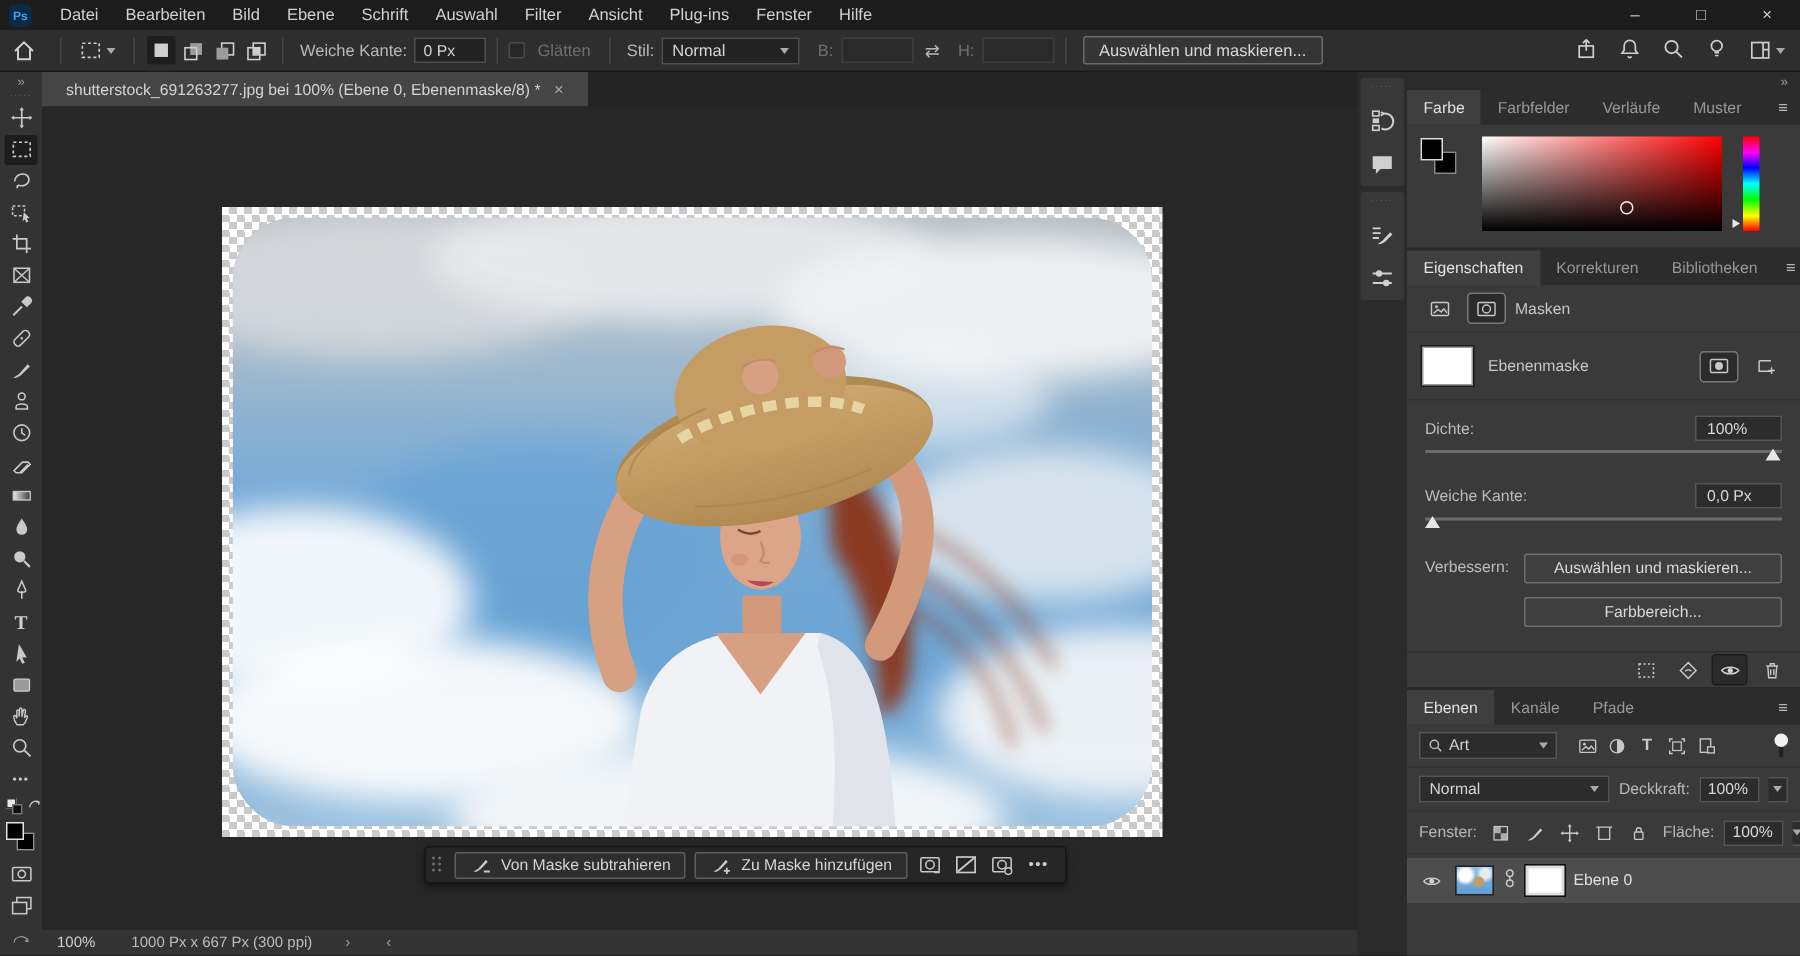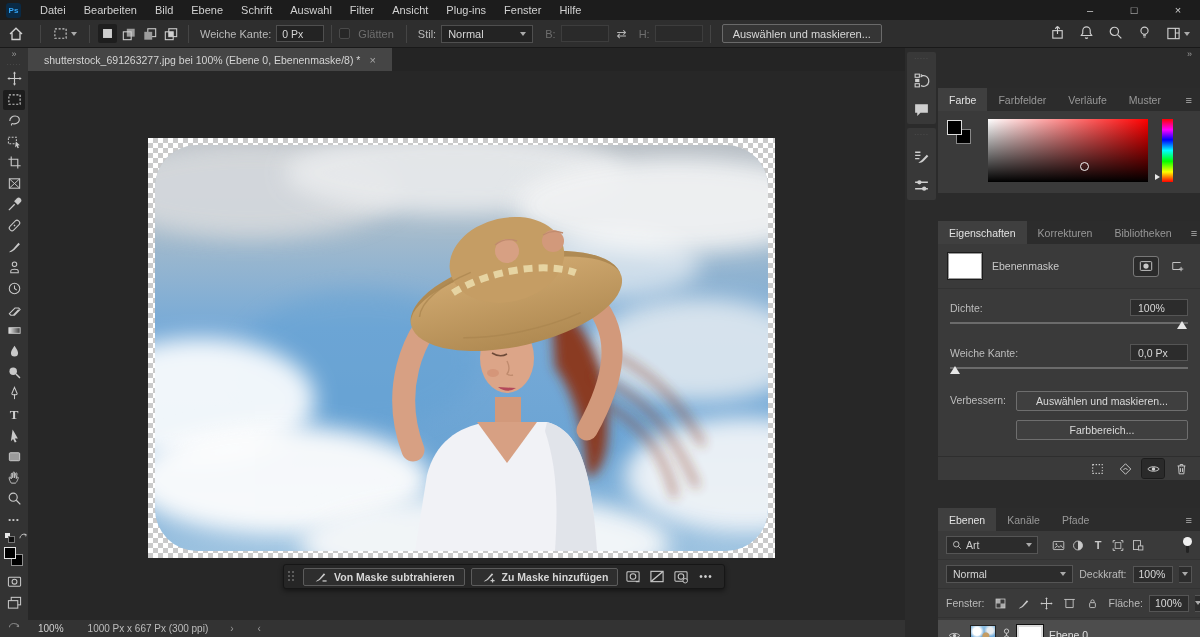--- a/index.html
+++ b/index.html
@@ -56,40 +56,40 @@
   .canvas { position:absolute; top:71px; left:28px; width:877px; height:549px; background:#272727; overflow:hidden; }
   .doc { position:absolute; left:120px; top:67px; width:627px; height:420px;
          background: conic-gradient(#cacaca 25%, #ffffff 0 50%, #cacaca 0 75%, #ffffff 0) 0 0 / 10px 10px; }
   .doc-img { position:absolute; left:7px; top:7px; right:7px; bottom:7px; border-radius:42px; overflow:hidden; }
   .doc-img svg { width:100%; height:100%; display:block; }
 
   
   .maskbar { position:absolute; left:255px; top:493px; height:25px; background:#262626; border:1px solid #161616; border-radius:3px; display:flex; align-items:center; gap:6px; padding:0 8px 0 4px; box-shadow:0 2px 5px rgba(0,0,0,.45); }
   .grip { display:grid; grid-template-columns:repeat(2,3px); grid-auto-rows:3px; gap:1px; margin-right:2px; }
   .grip i { width:2px; height:2px; background:#6f6f6f; border-radius:50%; }
-  .mask-btn { height:18px; border:1px solid #5c5c5c; border-radius:2px; display:flex; align-items:center; gap:6px; padding:0 9px; color:#d6d6d6; font-size:10.5px; background:#2e2e2e;font-weight:bold; }
+  .mask-btn { height:18px; border:1px solid #5c5c5c; border-radius:2px; display:flex; align-items:center; gap:6px; padding:0 9px; color:#d6d6d6; font-size:10.5px; background:#2e2e2e; }
   .mb-ic { width:18px; height:16px; display:flex; align-items:center; justify-content:center; }
   .mb-more { color:#cfcfcf; font-size:10px; letter-spacing:1px; padding:0 3px; }
 
   
   .statusbar { position:absolute; left:28px; bottom:0; width:877px; height:17px; background:#333333; display:flex; align-items:center; font-size:10px; color:#bdbdbd; }
   .sb-zoom { padding:0 14px 0 10px; color:#d0d0d0; }
   .sb-size { padding:0 10px; color:#bdbdbd; }
   .sb-chev { color:#9a9a9a; padding:0 12px; font-size:10px; }
 
   
   .strip { position:absolute; top:48px; left:905px; width:33px; bottom:0; background:#2b2b2b; display:flex; flex-direction:column; align-items:center; }
   .strip-group { width:29px; background:#383838; border-radius:2px; margin-top:4px; padding:2px 0 6px; display:flex; flex-direction:column; align-items:center; gap:11px; }
   .strip-dots { color:#5d5d5d; font-size:7px; line-height:6px; letter-spacing:1px; }
   .strip-ic { width:20px; height:18px; display:flex; align-items:center; justify-content:center; }
 
   
   .dock { position:absolute; top:48px; left:938px; width:262px; bottom:0; background:#2b2b2b; }
   .dock-top { height:12px; display:flex; justify-content:flex-end; align-items:center; padding-right:8px; color:#9a9a9a; font-size:9px; }
-  .ptabs { display:flex; align-items:stretch; height:23px; background:#2c2c2c; font-size:10.5px; color:#989898;margin-top:28px; }
+  .ptabs { display:flex; align-items:stretch; height:23px; background:#2c2c2c; font-size:10.5px; color:#989898; }
   .ptab { padding:0 11px; display:flex; align-items:center; }
   .ptab.active { background:#3f3f3f; color:#e2e2e2; }
   .pmenu { margin-left:auto; padding:0 8px; display:flex; align-items:center; color:#b5b5b5; font-size:11px; }
   .pbody { background:#3a3a3a; }
 
   
   .color-body { position:relative; height:82px; }
   .cp-swatches { position:absolute; left:9px; top:9px; width:26px; height:26px; }
   .cp-swatches .fg { position:absolute; top:0; left:0; width:15px; height:15px; background:#000; border:1px solid #ddd; z-index:2; }
   .cp-swatches .bg { position:absolute; top:9px; left:9px; width:15px; height:15px; background:#000; border:1px solid #888; }
@@ -678,20 +678,33 @@
     </section>
 
     <section style="margin-top:2px">
       <div class="ptabs">
         <span class="ptab active">Eigenschaften</span>
         <span class="ptab">Korrekturen</span>
         <span class="ptab">Bibliotheken</span>
         <span class="pmenu">≡</span>
       </div>
       <div class="pbody props-body">
+        <div class="pr-row pr-masks">
+          <span class="pr-icbox">
+              <svg width="16" height="14" viewBox="0 0 16 16">
+                <use href="#i-image"></use>
+              </svg>
+            </span>
+          <span class="pr-icbox sel">
+              <svg width="16" height="14" viewBox="0 0 16 16">
+                <use href="#i-mask"></use>
+              </svg>
+            </span>
+          <span>Masken</span>
+        </div>
         <div class="pr-row mask-head">
           <span class="mask-thumb"></span>
           <span>Ebenenmaske</span>
           <span class="mask-head-icons">
             <span class="pr-icbox sel">
                 <svg width="16" height="14" viewBox="0 0 16 16">
                   <rect x="1.5" y="3" width="13" height="10" rx="1" fill="none" stroke="#c9c9c9" stroke-width="1.1"></rect>
                   <circle cx="8" cy="8" r="3" fill="#c9c9c9"></circle>
                 </svg>
               </span>

